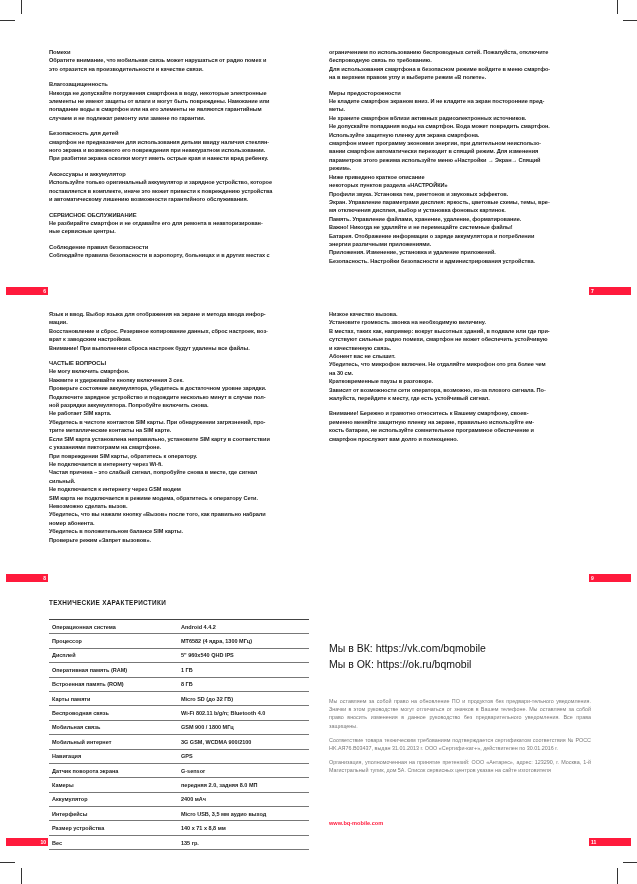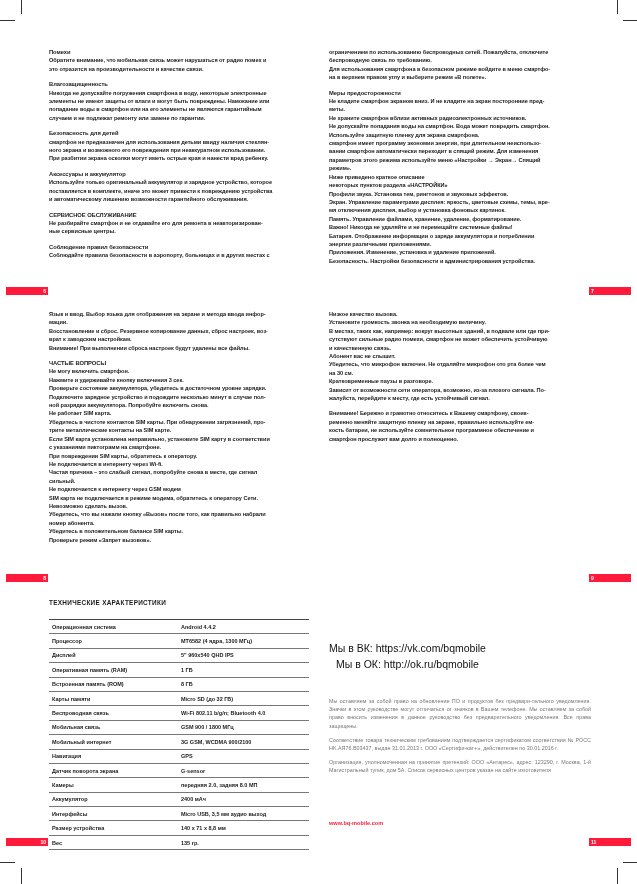--- a/index.html
+++ b/index.html
@@ -37,21 +37,21 @@
 
   .crop { position: absolute; background: #333; }
 
   
   .spec-title { position: absolute; left: 49px; top: 15px; font-size: 6.4px; font-weight: bold; letter-spacing: 0.3px; }
   .spec-table { position: absolute; left: 49px; top: 35px; width: 260px; border-collapse: collapse; font-size: 5.5px; font-weight: bold; }
   .spec-table td { height: 13.4px; padding: 0 0 0 3px; border-bottom: 0.8px solid #777; vertical-align: middle; }
   .spec-table tr:first-child td { border-top: 0.8px solid #444; }
   .spec-table td.k { width: 126px; }
 
-  .social { position: absolute; left: 10px; top: 56px; font-size: 10.5px; line-height: 16px; color: #111; text-align: center; }
+  .social { position: absolute; left: 10px; top: 56px; font-size: 10.5px; line-height: 16px; color: #111; }
   .legal { position: absolute; left: 10px; top: 113px; width: 262px; font-size: 5.4px; line-height: 8.2px; color: #777; }
   .legal p { margin: 0 0 6px 0; text-align: justify; }
   .site { position: absolute; left: 10px; top: 236px; font-size: 5.6px; color: #ff1a3c; font-weight: bold; }
 </style>
 </head>
 <body>
 
 <div class="crop" style="left:21px;top:0;width:0.8px;height:14px;"></div>
 <div class="crop" style="left:0;top:20px;width:15px;height:0.8px;"></div>
 <div class="crop" style="left:617px;top:0;width:0.8px;height:14px;"></div>
@@ -266,21 +266,21 @@
           <td>135 гр.</td>
         </tr>
       </tbody>
   </table>
   <div class="pnum left" style="top:254px;">10</div>
 </section>
 
 <section class="page p-br">
   <div class="social">
     <div>Мы в ВК: https://vk.com/bqmobile</div>
-    <div>Мы в ОК: http://ok.ru/bqmobile</div>
+    <div>Мы в ОК: https://ok.ru/bqmobil</div>
   </div>
   <div class="legal">
     <p>Мы оставляем за собой право на обновление ПО и продуктов без предвари-тельного уведомления. Значки в этом руководстве могут отличаться от значков в Вашем телефоне. Мы оставляем за собой право вносить изменения в данное руководство без предварительного уведомления. Все права защищены.</p>
     <p>Соответствие товара техническим требованиям подтверждается сертификатом соответствия № РОСС HK.AЯ76.B03437, выдан 31.01.2013 г. ООО «Сертифи-кат+», действителен по 30.01.2016 г.</p>
     <p>Организация, уполномоченная на принятие претензий: ООО «Антарес», адрес: 123290, г. Москва, 1-й Магистральный тупик, дом 5А. Список сервисных центров указан на сайте изготовителя</p>
   </div>
   <div class="site">www.bq-mobile.com</div>
   <div class="pnum right" style="top:254px;">11</div>
 </section>
 

